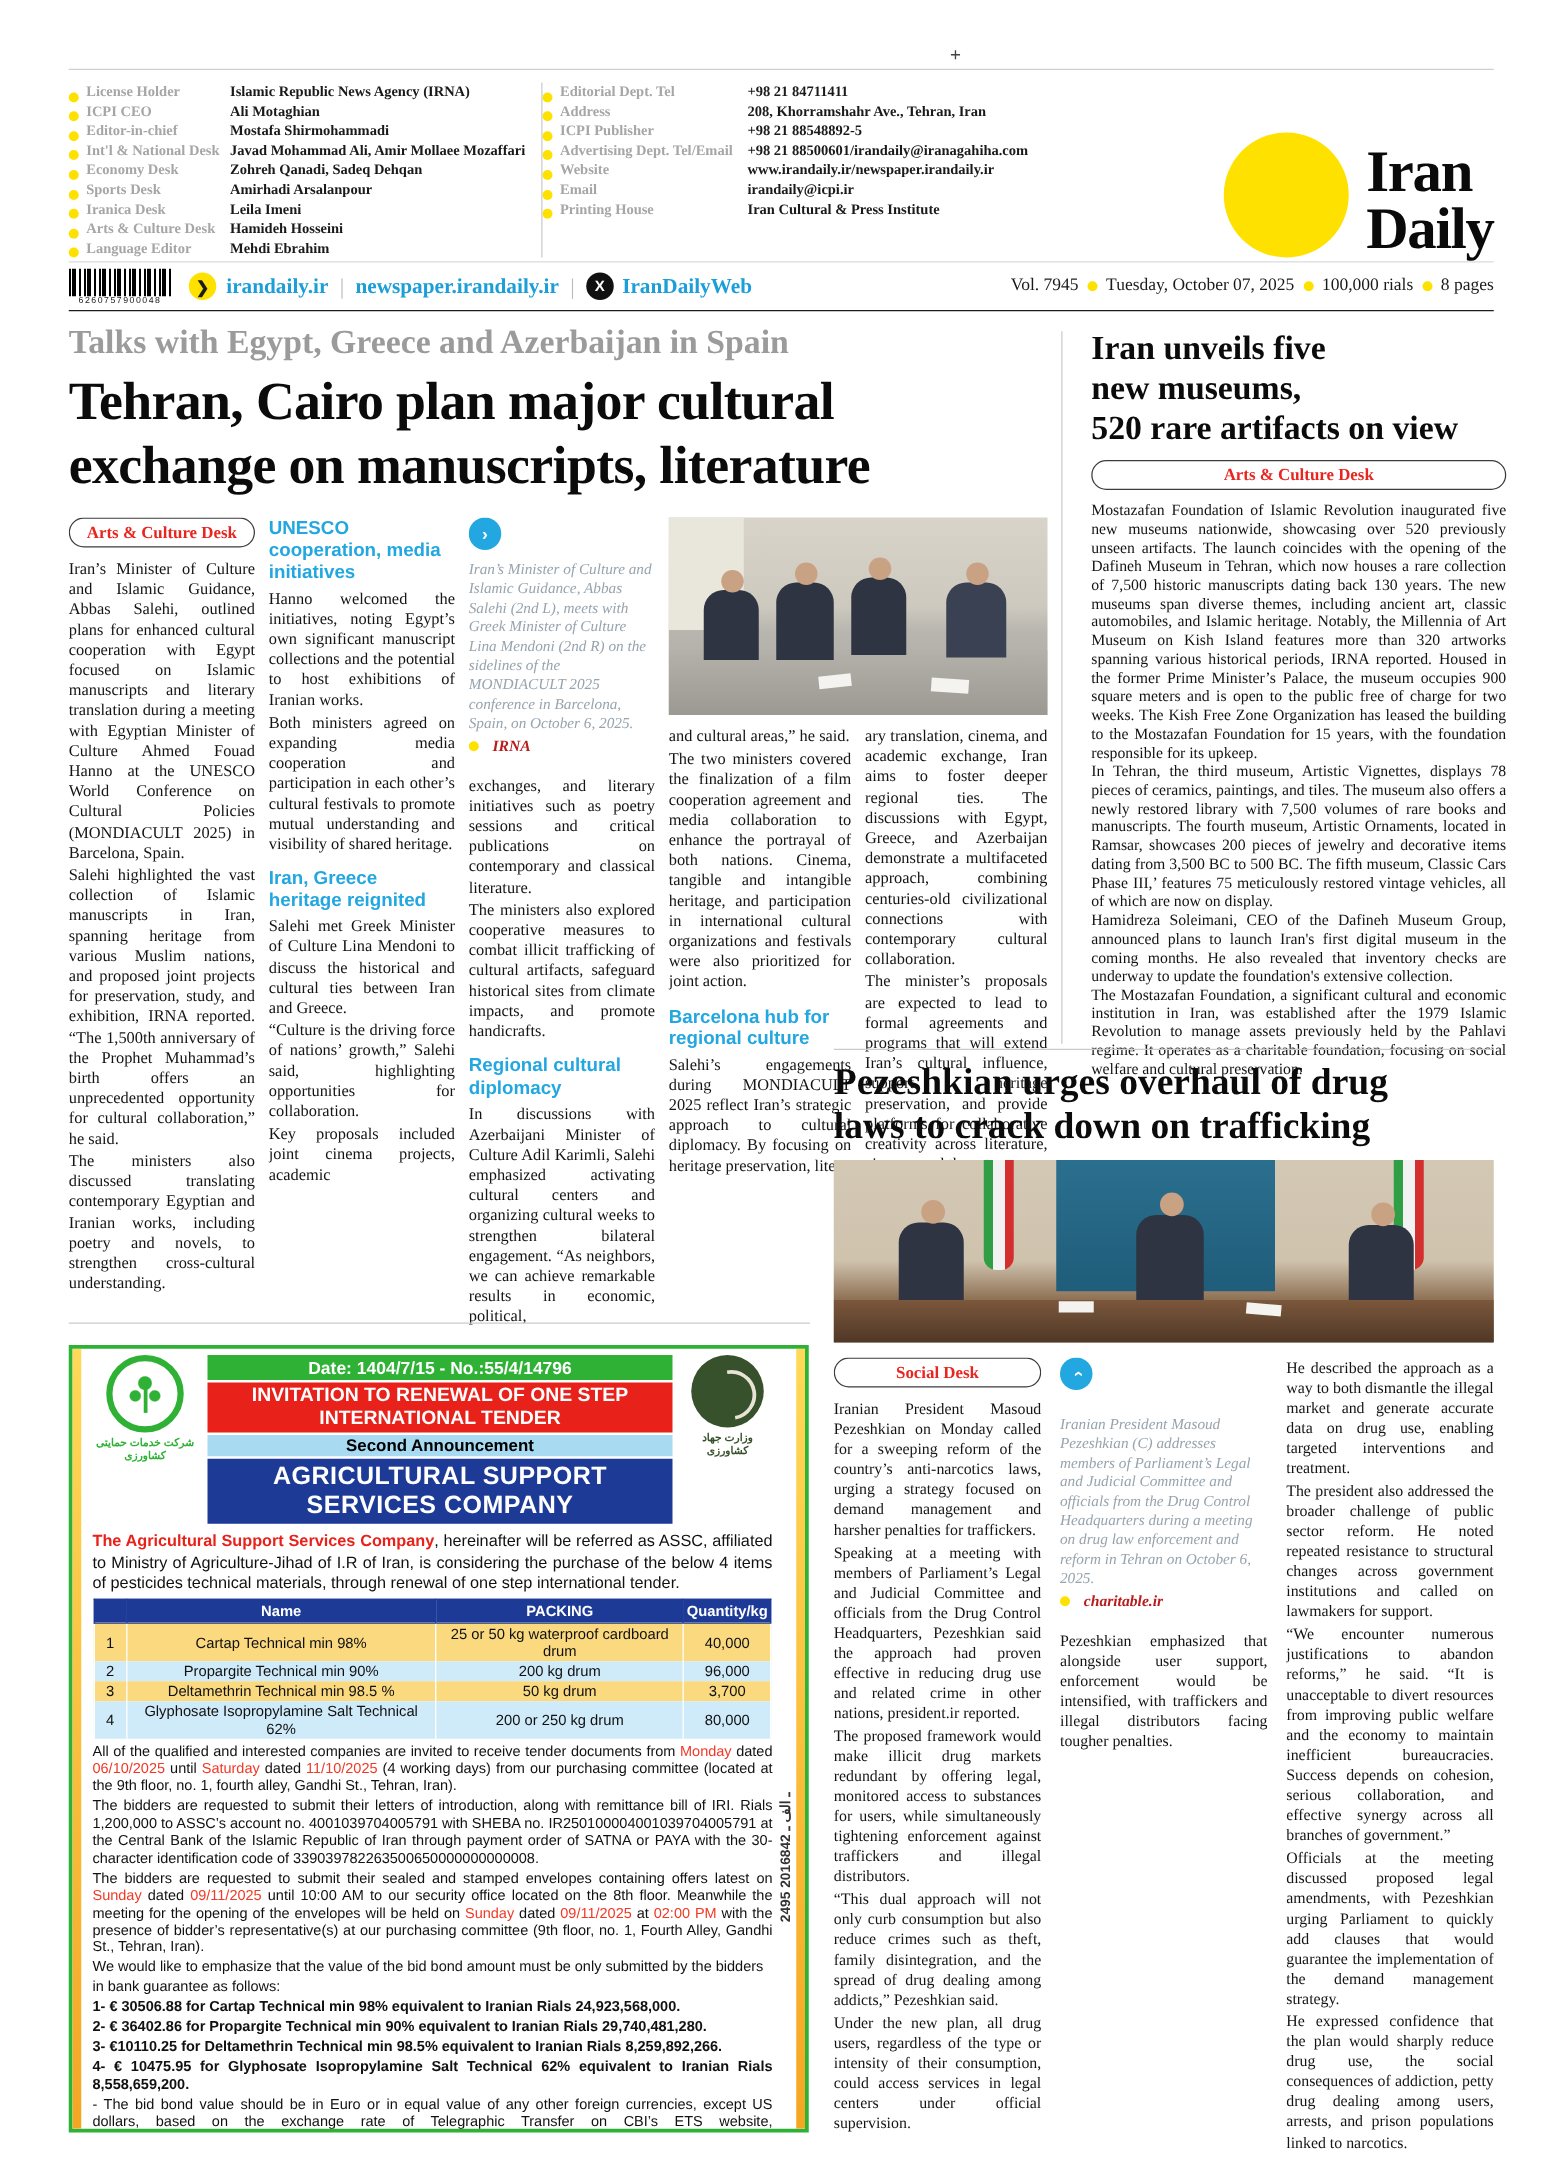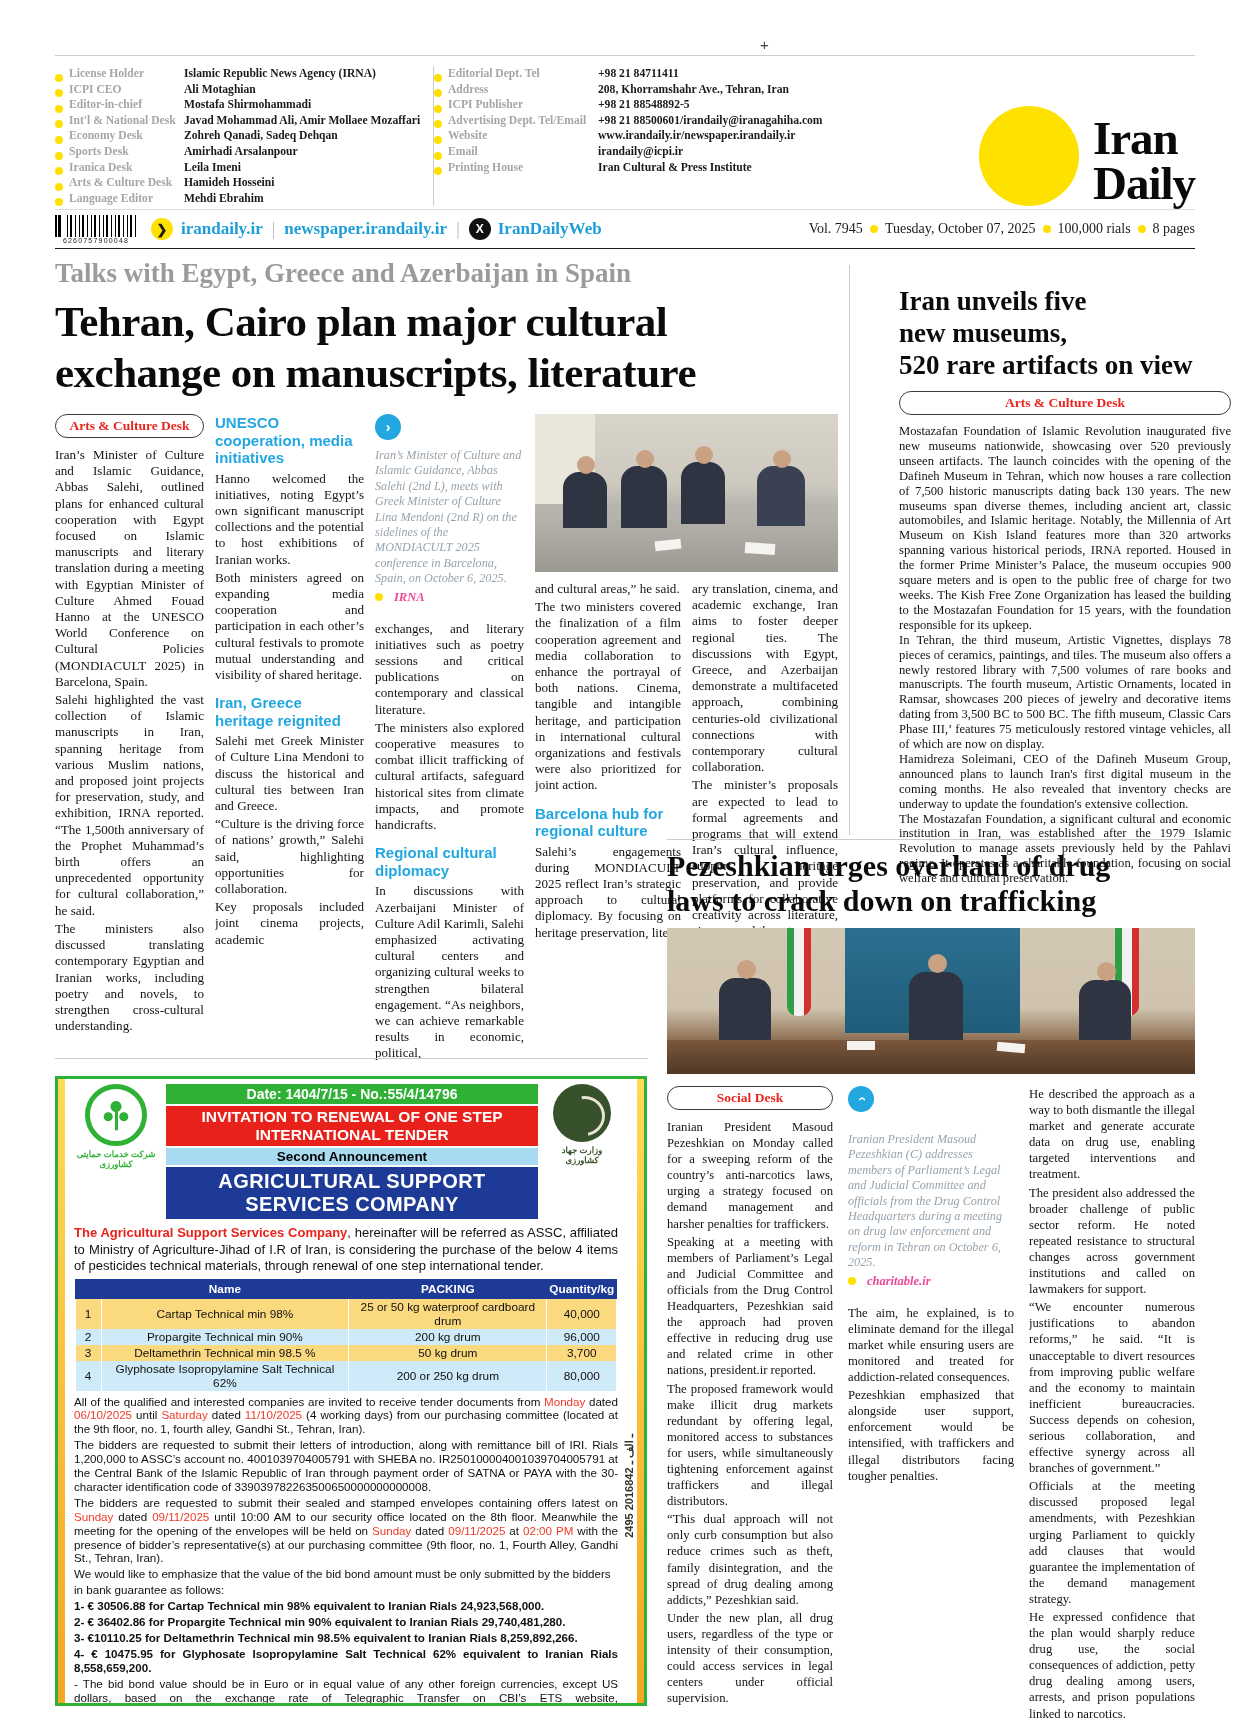--- a/index.html
+++ b/index.html
@@ -45,32 +45,32 @@
   .ncol { width:149px; flex:0 0 149px; overflow:hidden; }
   .ncol45 { width:303px; flex:0 0 303px; }
   .pill { display:block; border:1.3px solid #3c3c3c; border-radius:18px; color:#e8251f; font-weight:bold; font-size:13.5px; text-align:center; padding:3px 4px; margin-bottom:9px; }
   .bodyp { font-size:13.1px; line-height:16.2px; text-align:justify; color:#141414; margin-bottom:2px; }
   .subhead { font-family:"Liberation Sans",sans-serif; font-weight:bold; color:#22a7e1; font-size:15px; line-height:17.5px; margin:11px 0 4px; }
   .subhead.first { margin-top:0; }
   .cap-icon { width:26px; height:26px; border-radius:50%; background:#22a7e1; color:#fff; display:flex; align-items:center; justify-content:center; font:bold 14px "Liberation Sans",sans-serif; margin-bottom:8px; }
   .cap-icon.up span { display:inline-block; transform:rotate(-90deg); }
   .caption { font-style:italic; color:#97a3ad; font-size:12.2px; line-height:15.4px; }
   .credit-line { display:flex; align-items:center; gap:5px; margin-top:3px; margin-bottom:16px; }
-  .credit { color:#ec4899; font-style:italic; font-weight:bold; font-size:12.5px; }
+  .credit { color:#b91c1c; font-style:italic; font-weight:bold; font-size:12.5px; }
   .photo { background:linear-gradient(180deg,#d8d4c9 0%,#cdc9bf 45%,#b7b5ae 58%,#a9a7a1 100%); position:relative; overflow:hidden; }
   .photo1 { width:303px; height:158px; margin-bottom:9px; }
   .p1-window { position:absolute; left:0; top:0; width:60px; height:90px; background:#e9e6dc; }
   .p1-table { position:absolute; left:0; bottom:0; width:100%; height:52px; background:linear-gradient(180deg,#b3b1aa,#9b9992); }
   .person { position:absolute; border-radius:16px 16px 0 0; background:#2e3442; }
   .head { position:absolute; border-radius:50%; background:#c9a183; }
   .paper { position:absolute; background:#f4f3ef; }
 
   
   .sb-divider { position:absolute; left:849px; top:265px; height:570px; width:1px; background:#ccc; }
-  .sidebar { position:absolute; top:262px; left:899px; width:332px;margin-top:23px; }
+  .sidebar { position:absolute; top:262px; left:873px; width:332px; }
   .sb-h { font-weight:bold; font-size:27px; line-height:32px; color:#0b0b0b; }
   .sidebar .pill { margin:10px 0 9px; }
   .sb-body p { font-size:12.6px; line-height:14.9px; text-align:justify; color:#141414; }
 
   
   .drug-rule { position:absolute; top:839px; left:667px; width:528px; border-top:1px solid #ccc; }
   .drug { position:absolute; top:848px; left:667px; width:528px; }
   .drug-h { font-weight:bold; font-size:30px; line-height:35px; color:#0b0b0b; }
   .photo2 { width:528px; height:146px; margin-top:10px; background:linear-gradient(180deg,#d3c8b4 0%,#cfc3ae 55%,#8a6b4e 78%,#5f4430 100%); }
   .p2-panel { position:absolute; left:178px; top:0; width:175px; height:105px; background:linear-gradient(180deg,#2b6f8e,#1f5d7a); }
@@ -355,21 +355,20 @@
       </div>
       <div class="dcol">
         <div class="cap-icon up">
             <span>›</span>
           </div>
         <div class="caption">Iranian President Masoud Pezeshkian (C) addresses members of Parliament’s Legal and Judicial Committee and officials from the Drug Control Headquarters during a meeting on drug law enforcement and reform in Tehran on October 6, 2025.</div>
         <div class="credit-line">
           <span class="dot"></span>
           <span class="credit">charitable.ir</span>
         </div>
-        <p class="bodyp">The aim, he explained, is to eliminate demand for the illegal market while ensuring users are monitored and treated for addiction-related consequences.</p>
         <p class="bodyp">Pezeshkian emphasized that alongside user support, enforcement would be intensified, with traffickers and illegal distributors facing tougher penalties.</p>
       </div>
       <div class="dcol">
         <p class="bodyp">He described the approach as a way to both dismantle the illegal market and generate accurate data on drug use, enabling targeted interventions and treatment.</p>
         <p class="bodyp">The president also addressed the broader challenge of public sector reform. He noted repeated resistance to structural changes across government institutions and called on lawmakers for support.</p>
         <p class="bodyp">“We encounter numerous justifications to abandon reforms,” he said. “It is unacceptable to divert resources from improving public welfare and the economy to maintain inefficient bureaucracies. Success depends on cohesion, serious collaboration, and effective synergy across all branches of government.”</p>
         <p class="bodyp">Officials at the meeting discussed proposed legal amendments, with Pezeshkian urging Parliament to quickly add clauses that would guarantee the implementation of the demand management strategy.</p>
         <p class="bodyp">He expressed confidence that the plan would sharply reduce drug use, the social consequences of addiction, petty drug dealing among users, arrests, and prison populations linked to narcotics.</p>
       </div>
     </div>

